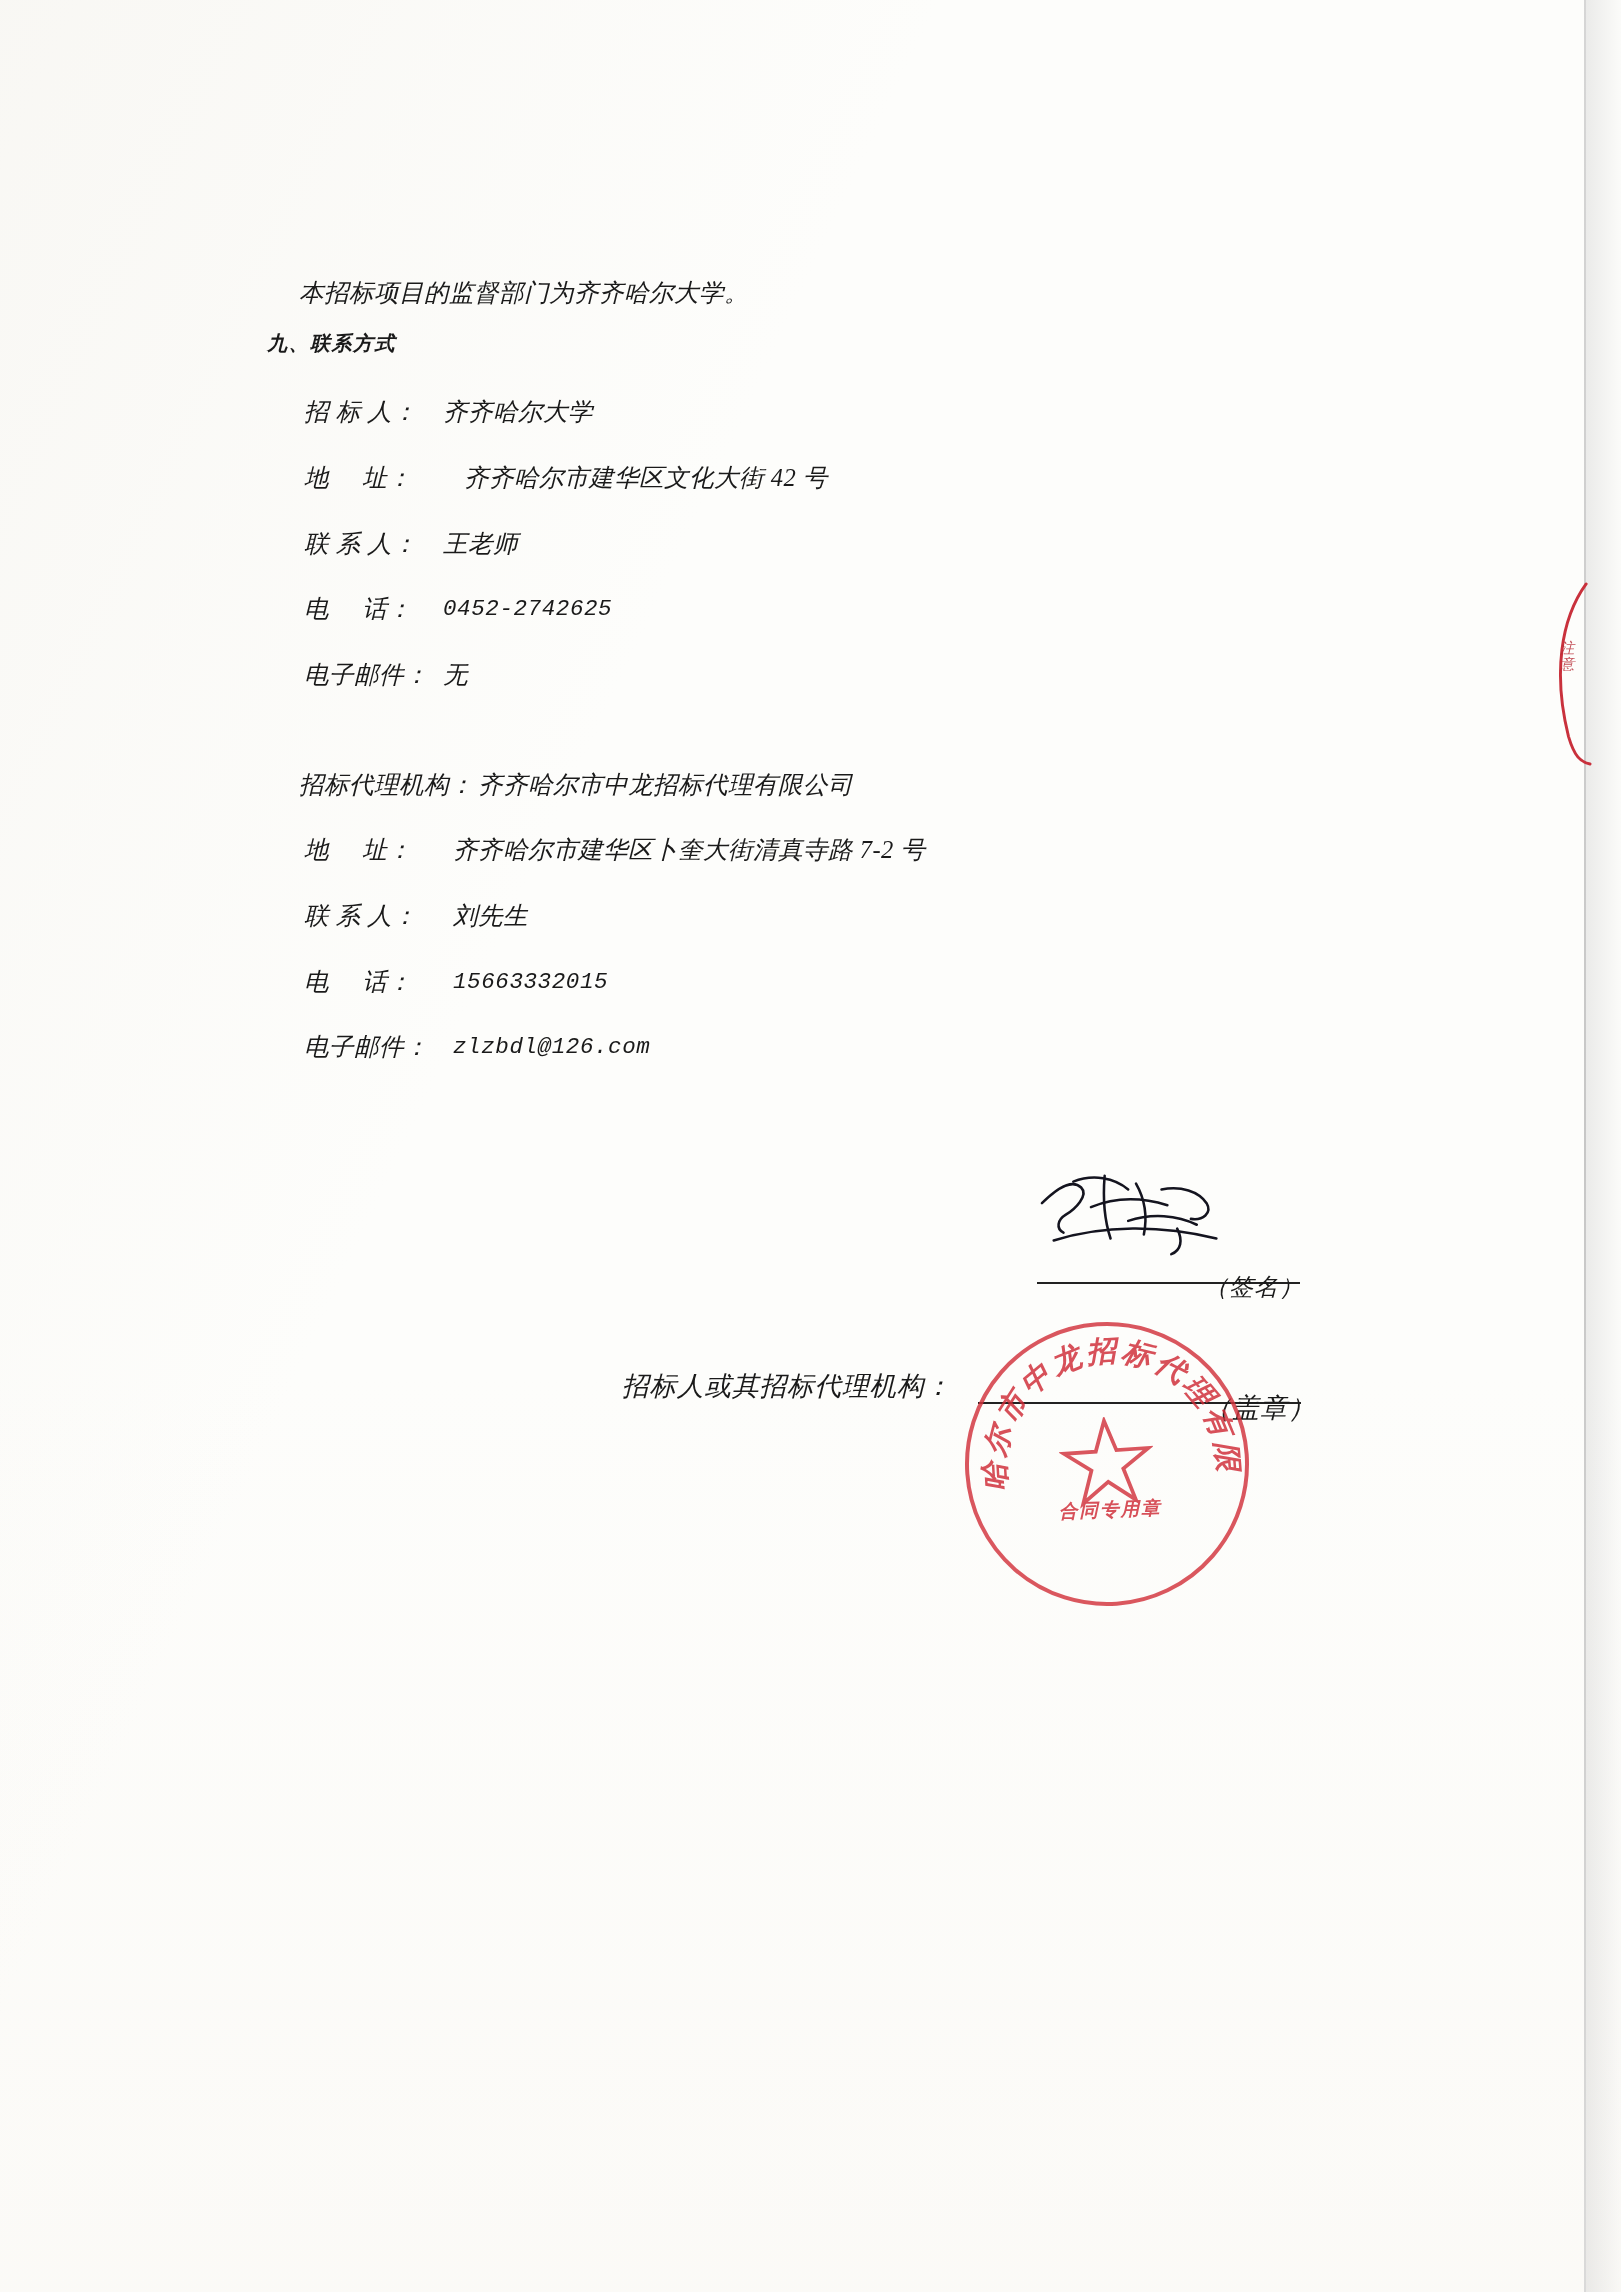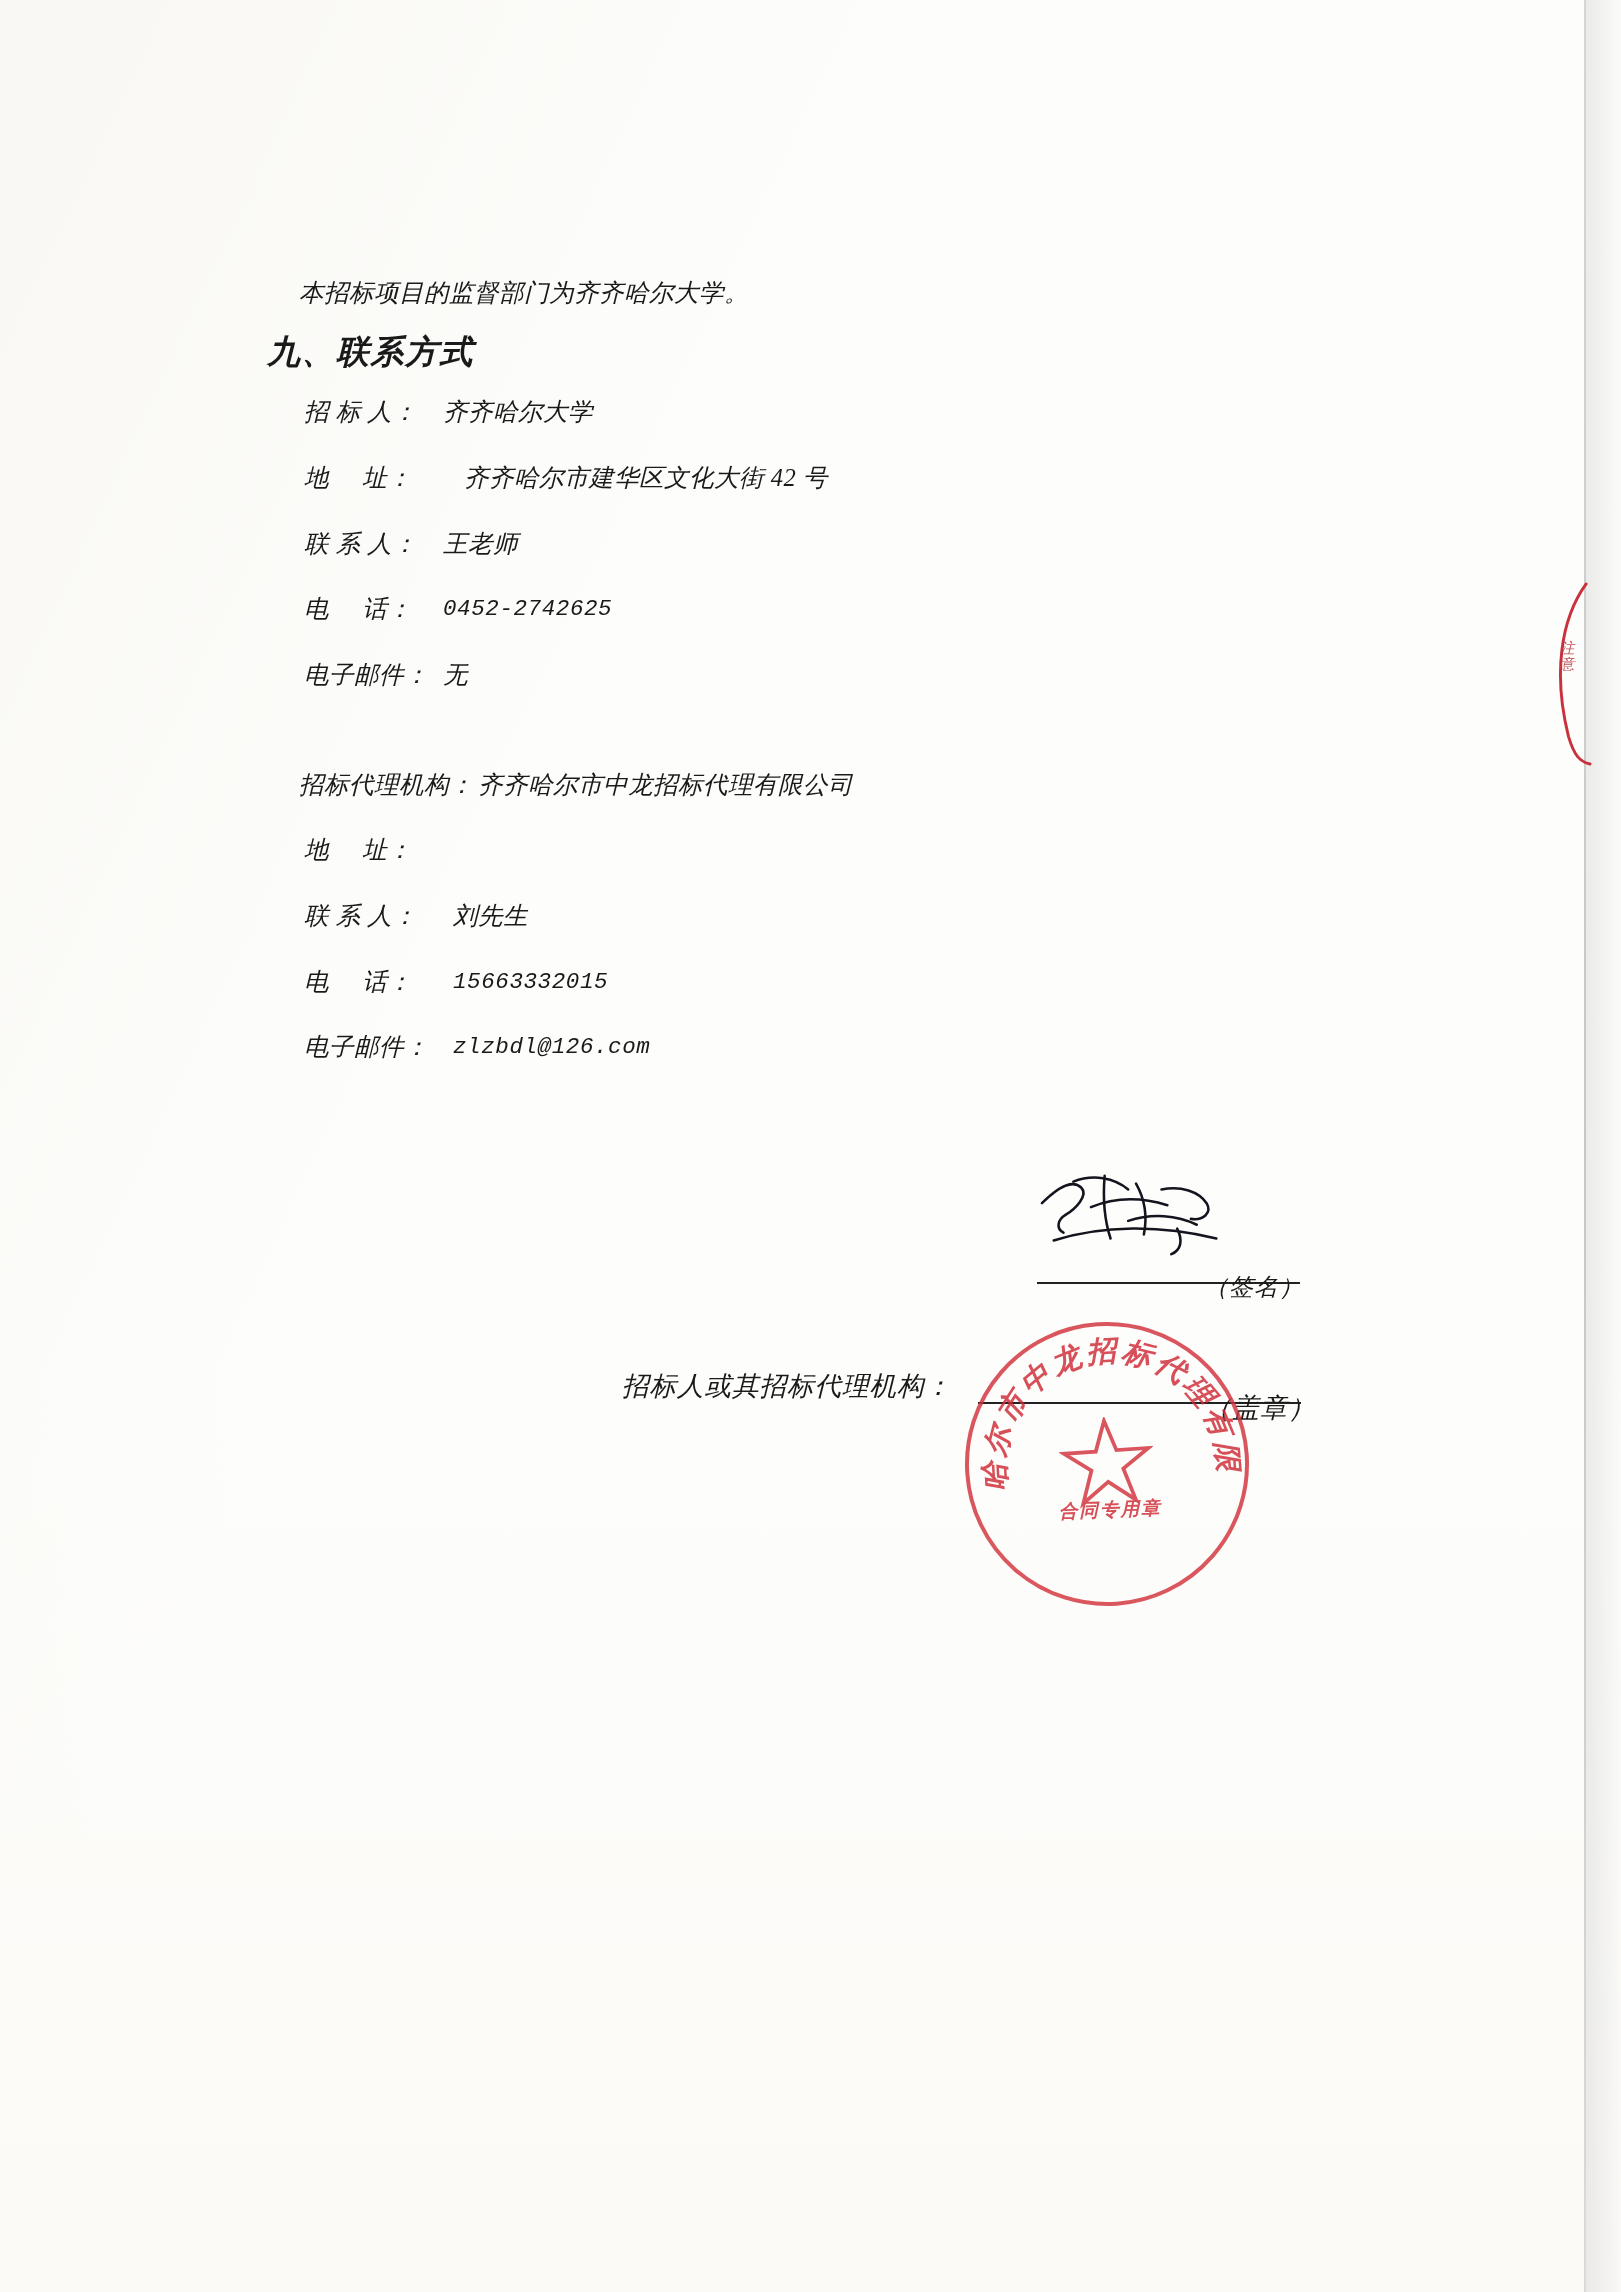--- a/index.html
+++ b/index.html
@@ -61,21 +61,21 @@
     font-size: 24.5px;
     line-height: 1.5;
     letter-spacing: 0.5px;
   }
   .indent-para {
     left: 299px;
   }
   .heading {
     left: 267px;
     font-weight: bold;
-    font-size: 33px;
+    font-size: 20px;
     letter-spacing: 1.5px;
   }
   .field {
     left: 304px;
   }
   .field-mono {
     font-family: "Liberation Mono", "DejaVu Sans Mono", monospace;
     font-size: 22.5px;
     letter-spacing: 0.6px;
   }
@@ -188,20 +188,21 @@
     <div class="line field" style="top:579px;">电     话：</div>
     <div class="line field-mono" style="left:443px; top:581px;">0452-2742625</div>
 
     <div class="line field" style="top:645px;">电子邮件：</div>
     <div class="line" style="left:443px; top:645px;">无</div>
 
     <div class="line field" style="left:299px; top:755px;">招标代理机构：</div>
     <div class="line" style="left:478px; top:755px;">齐齐哈尔市中龙招标代理有限公司</div>
 
     <div class="line field" style="top:820px;">地     址：</div>
+    <div class="line" style="left:453px; top:820px;">齐齐哈尔市建华区卜奎大街清真寺路 7-2 号</div>
 
     <div class="line field" style="top:886px;">联 系 人：</div>
     <div class="line" style="left:453px; top:886px;text-align:center;">刘先生</div>
 
     <div class="line field" style="top:952px;">电     话：</div>
     <div class="line field-mono" style="left:453px; top:954px;">15663332015</div>
 
     <div class="line field" style="top:1017px;">电子邮件：</div>
     <div class="line field-mono" style="left:453px; top:1019px;">zlzbdl@126.com</div>
 

